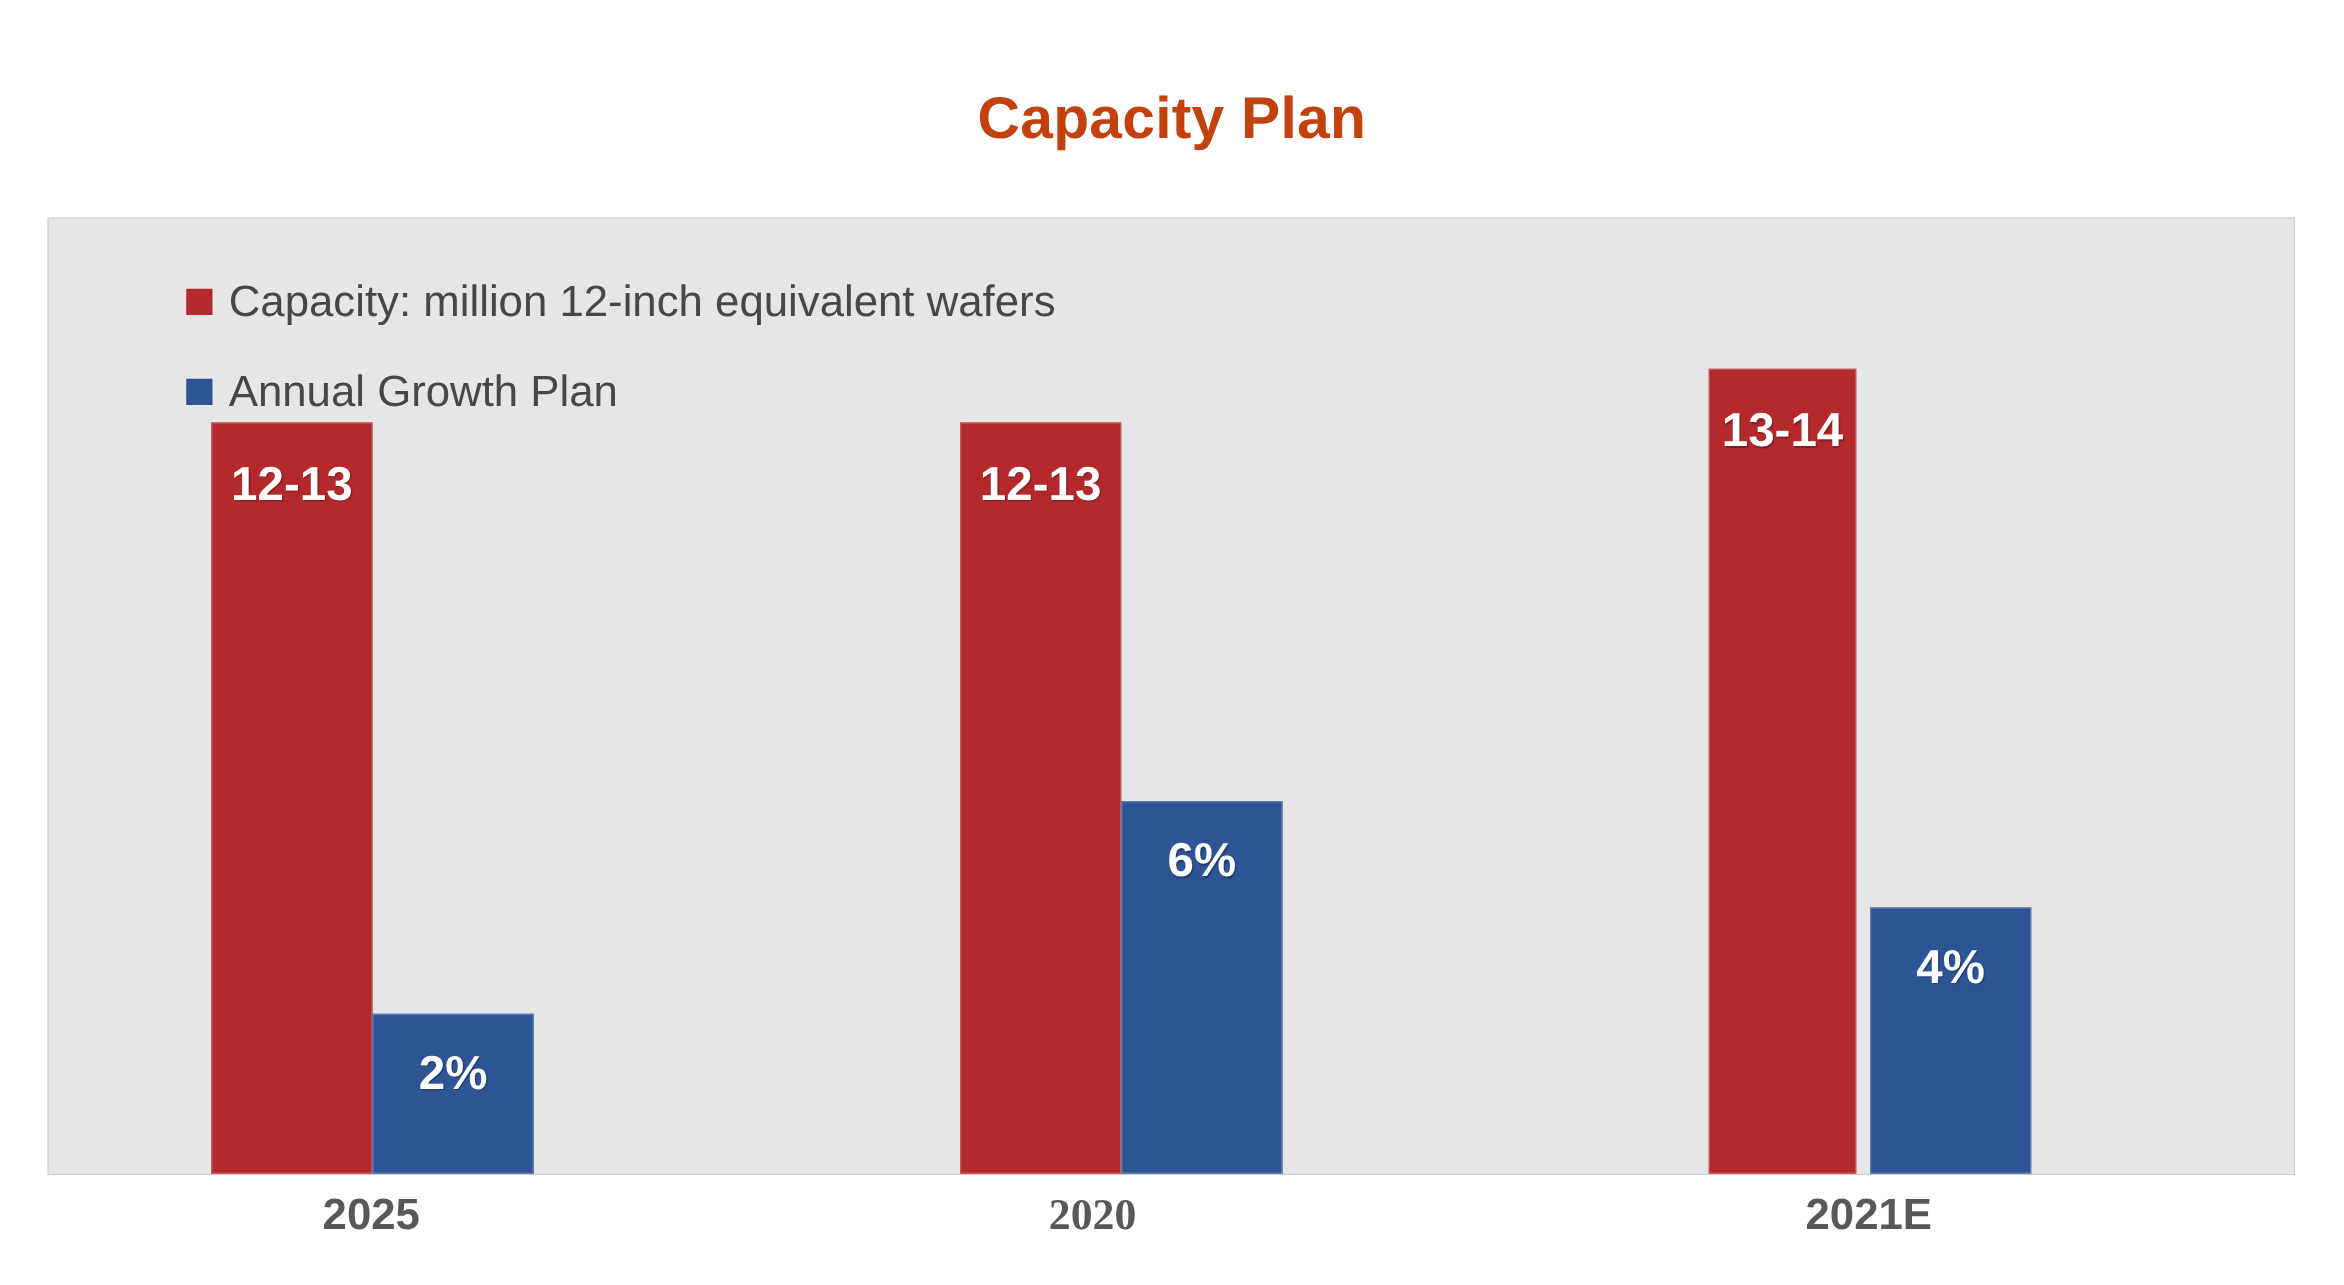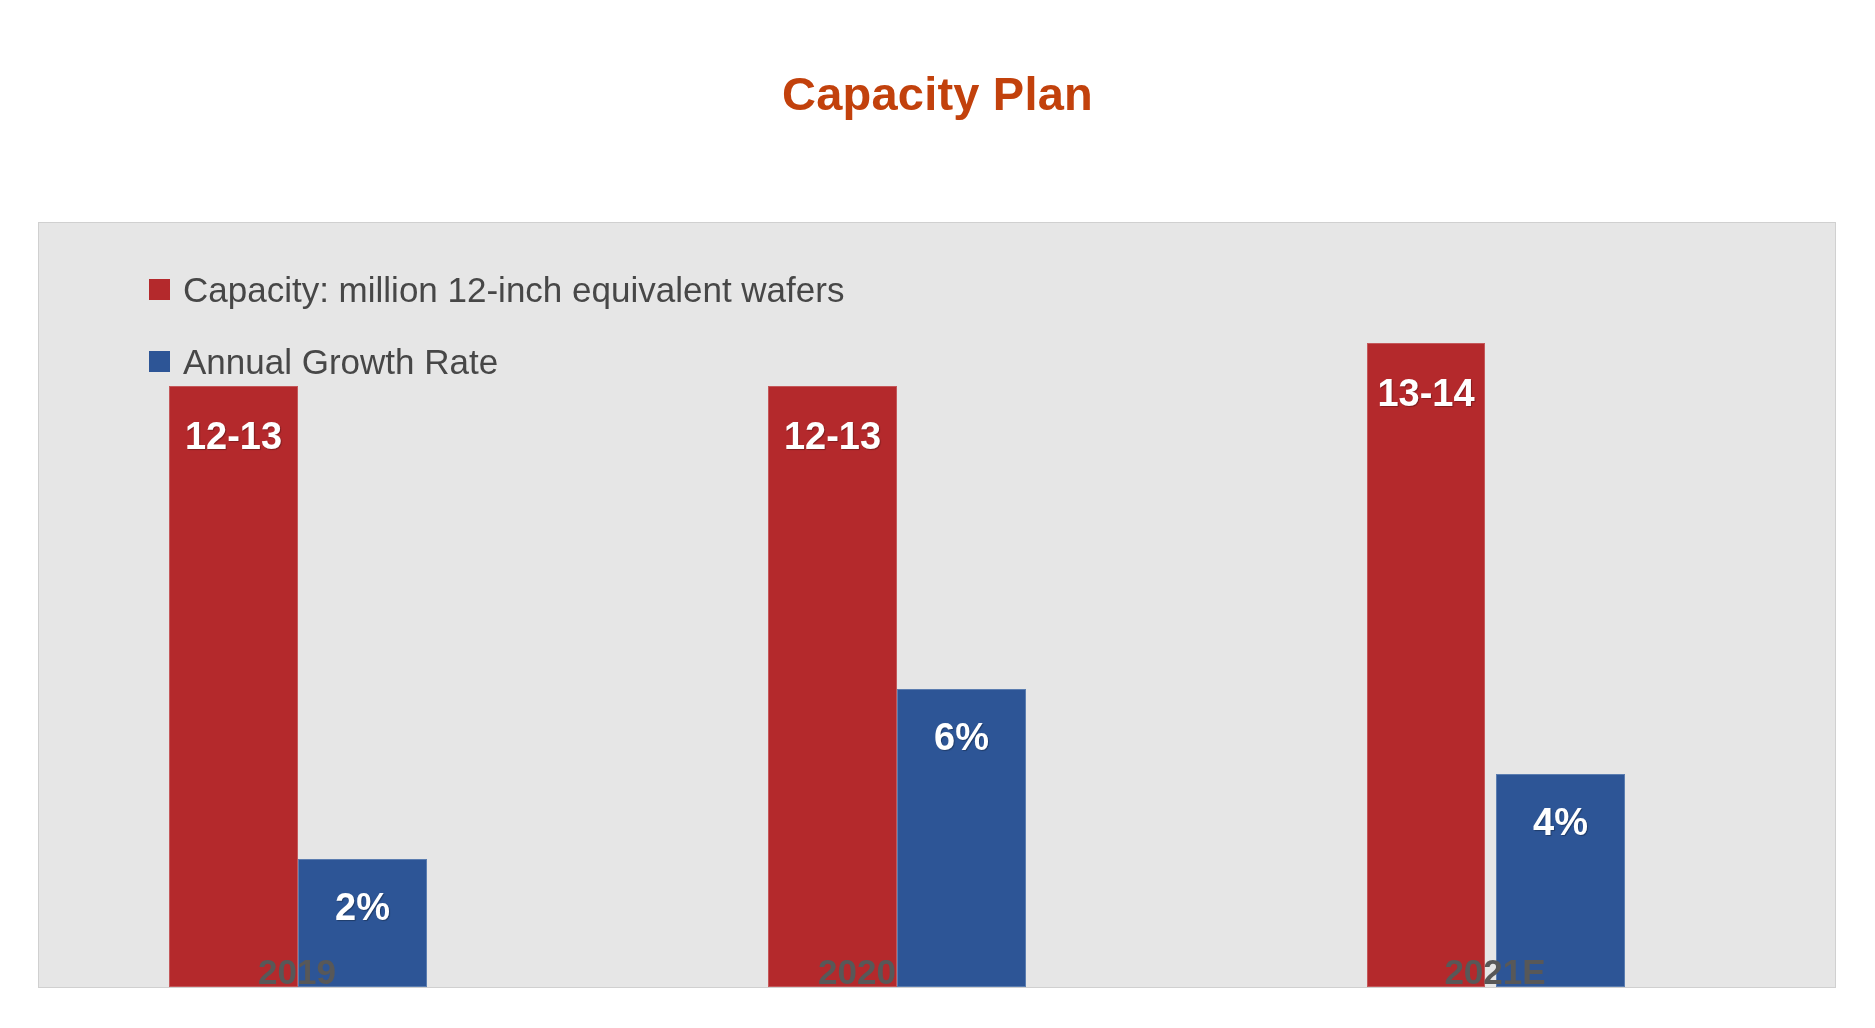--- a/index.html
+++ b/index.html
@@ -32,21 +32,20 @@
   
   #plot-area {
     position: absolute;
     left: 38px;
     top: 174px;
     width: 1798px;
     height: 766px;
     background: #e6e6e6;
     border: 1px solid #d0d0d0;
     box-sizing: border-box;
-    margin-top: 48px;
   }
 
   
   #legend {
     position: absolute;
     left: 110px;
     top: 43px;
     z-index: 5;
   }
   .legend-item {
@@ -128,21 +127,21 @@
 
   <div id="legend">
 
     <div class="legend-item">
       <span class="legend-swatch" style="background:#b4292c;"></span>
       <span class="legend-label">Capacity: million 12-inch equivalent wafers</span>
     </div>
 
     <div class="legend-item">
       <span class="legend-swatch" style="background:#2d5596;"></span>
-      <span class="legend-label">Annual Growth Rate</span>
+      <span class="legend-label">Annual Growth Plan</span>
     </div>
 
   </div>
 
   <div class="bar-group" style="left:0px; width:599px;">
     <div class="bar capacity" style="left:130px; width:129px; height:601px;">
       <span class="bar-value">12-13</span>
     </div>
     <div class="bar growth" style="left:259px; width:129px; height:128px;">
       <span class="bar-value">2%</span>
@@ -163,16 +162,16 @@
       <span class="bar-value">13-14</span>
     </div>
     <div class="bar growth" style="left:259px; width:129px; height:213px;">
       <span class="bar-value">4%</span>
     </div>
   </div>
 
 </div>
 
 <div id="category-axis">
-  <div class="cat-label" style="left:130px; width:258px;">2019</div>
-  <div class="cat-label" style="left:690px; width:258px;">2020</div>
+  <div class="cat-label" style="left:130px; width:258px;">2025</div>
+  <div class="cat-label" style="left:707px; width:258px;font-family:Liberation Serif, serif;">2020</div>
   <div class="cat-label" style="left:1328px; width:258px;">2021E</div>
 </div>
 
 </body></html>

